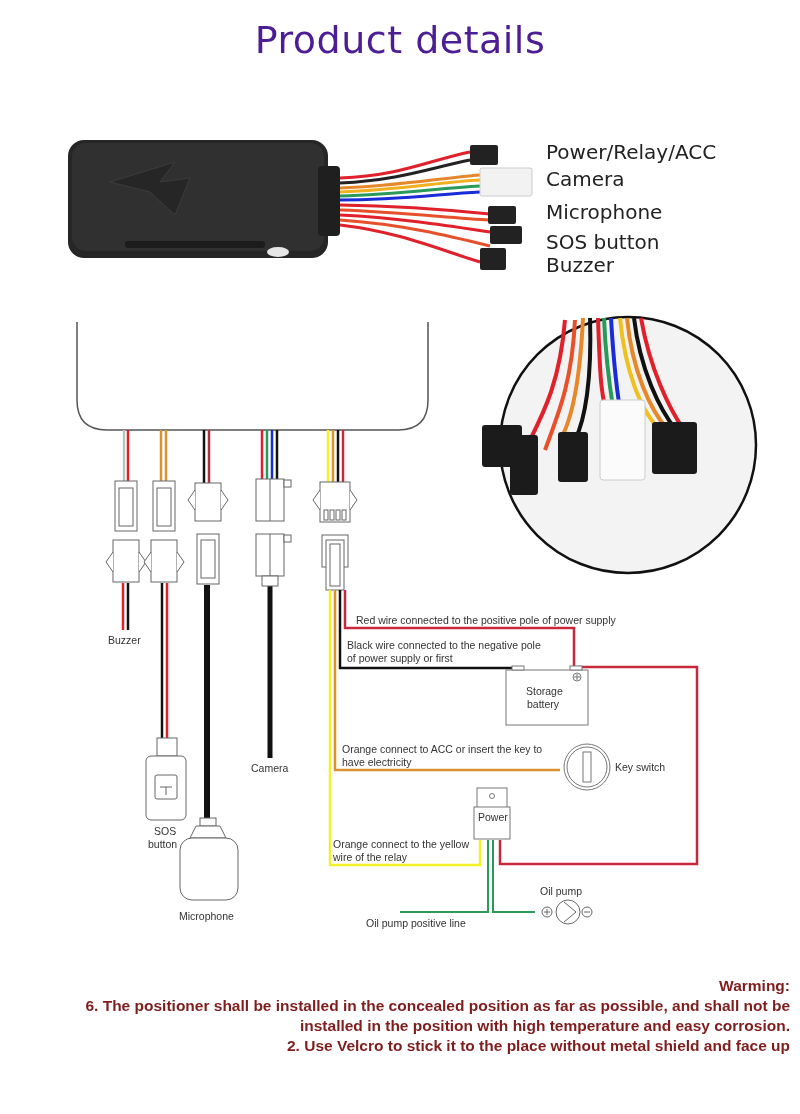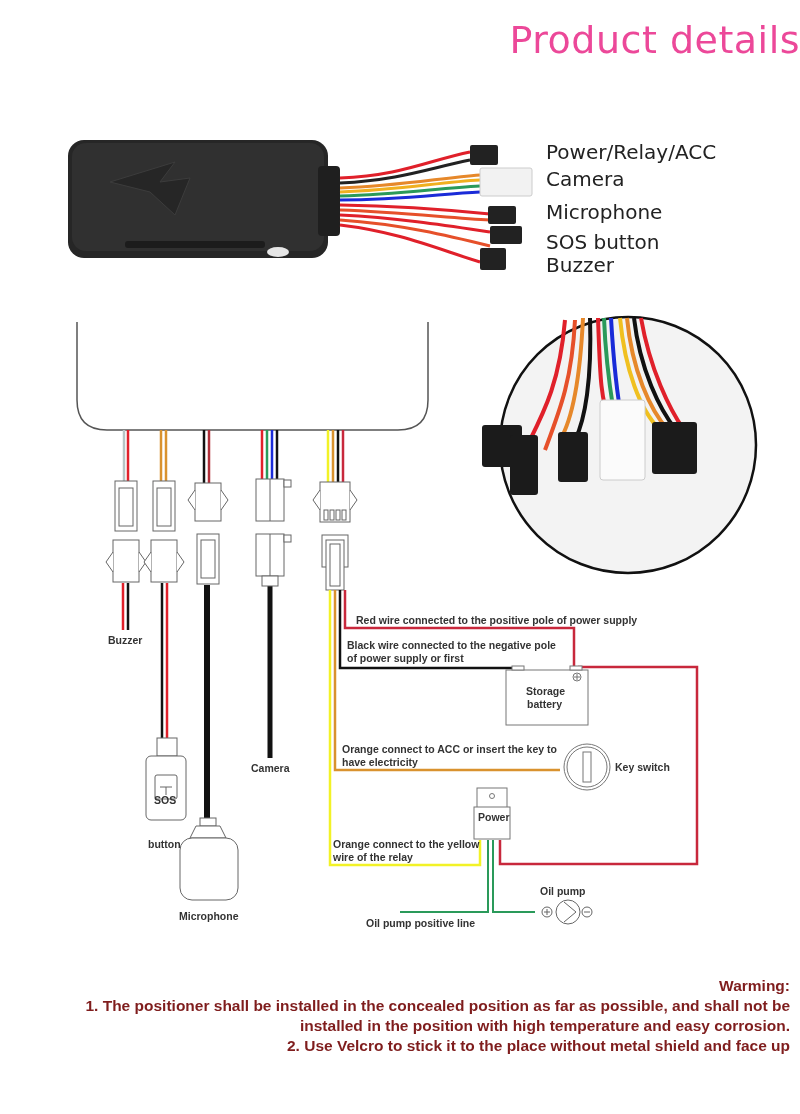--- a/index.html
+++ b/index.html
@@ -1,20 +1,20 @@
 <!DOCTYPE html>
 <html><head>
 <meta charset="utf-8">
 <style>
   html, body { margin:0; padding:0; background:#ffffff; }
   body { width:800px; height:1114px; position:relative; overflow:hidden; font-family:"DejaVu Sans", sans-serif; color:#111; }
   .abs { position:absolute;text-align:right; }
-  #title { left:0; top:18px; width:800px; font-size:38px; font-weight:400; color:#ec4899; letter-spacing:0.5px; }
+  #title { left:0; top:18px; width:800px; text-align:center; font-size:38px; font-weight:400; color:#4c1d95; letter-spacing:0.5px; }
   .plabel { font-size:20px; color:#222; left:546px; white-space:nowrap; }
-  .dlabel { font-family:"Liberation Sans", sans-serif; font-weight:bold; font-size:10.5px; color:#333; white-space:nowrap; line-height:13px; }
+  .dlabel { font-family:"Liberation Sans", sans-serif; font-weight:normal; font-size:10.5px; color:#333; white-space:nowrap; line-height:13px; }
   #warn { left:70px; top:976px; width:720px; font-family:"Liberation Sans", sans-serif; font-size:15.5px; font-weight:bold; color:#7f1d1d; line-height:20px; }
   #warn .item { padding-left:18px; text-indent:-18px; }
   svg { position:absolute; left:0; top:0; }
 </style>
 </head>
 <body>
 
 <div id="title" class="abs">Product details</div>
 
 <svg width="800" height="300" style="top:0">
@@ -202,21 +202,21 @@
     </g>
     <rect x="482" y="425" width="40" height="42" rx="3" fill="#1b1b1b"></rect>
     <rect x="510" y="435" width="28" height="60" rx="3" fill="#1b1b1b"></rect>
     <rect x="558" y="432" width="30" height="50" rx="3" fill="#1b1b1b"></rect>
     <rect x="600" y="400" width="45" height="80" rx="3" fill="#fbfbfb" stroke="#ccc"></rect>
     <rect x="652" y="422" width="45" height="52" rx="3" fill="#1b1b1b"></rect>
   </g>
 </svg>
 
 <div class="abs dlabel" style="left:108px;top:634px">Buzzer</div>
-<div class="abs dlabel" style="left:154px;top:794px">SOS</div>
+<div class="abs dlabel" style="left:154px;top:825px">SOS</div>
 <div class="abs dlabel" style="left:148px;top:838px">button</div>
 <div class="abs dlabel" style="left:179px;top:910px">Microphone</div>
 <div class="abs dlabel" style="left:251px;top:762px">Camera</div>
 
 <div class="abs dlabel" style="left:356px;top:614px">Red wire connected to the positive pole of power supply</div>
 <div class="abs dlabel" style="left:347px;top:639px">Black wire connected to the negative pole</div>
 <div class="abs dlabel" style="left:347px;top:652px">of power supply or first</div>
 <div class="abs dlabel" style="left:342px;top:743px">Orange connect to ACC or insert the key to</div>
 <div class="abs dlabel" style="left:342px;top:756px">have electricity</div>
 <div class="abs dlabel" style="left:333px;top:838px">Orange connect to the yellow</div>
@@ -224,15 +224,15 @@
 <div class="abs dlabel" style="left:366px;top:917px">Oil pump positive line</div>
 
 <div class="abs dlabel" style="left:526px;top:685px">Storage</div>
 <div class="abs dlabel" style="left:527px;top:698px">battery</div>
 <div class="abs dlabel" style="left:615px;top:761px">Key switch</div>
 <div class="abs dlabel" style="left:478px;top:811px">Power</div>
 <div class="abs dlabel" style="left:540px;top:885px">Oil pump</div>
 
 <div id="warn" class="abs">
   <div>Warming:</div>
-  <div class="item">1. The positioner shall be installed in the concealed position as far as possible, and shall not be installed in the position with high temperature and easy corrosion.</div>
+  <div class="item">6. The positioner shall be installed in the concealed position as far as possible, and shall not be installed in the position with high temperature and easy corrosion.</div>
   <div class="item">2. Use Velcro to stick it to the place without metal shield and face up</div>
 </div>
 
 </body></html>

